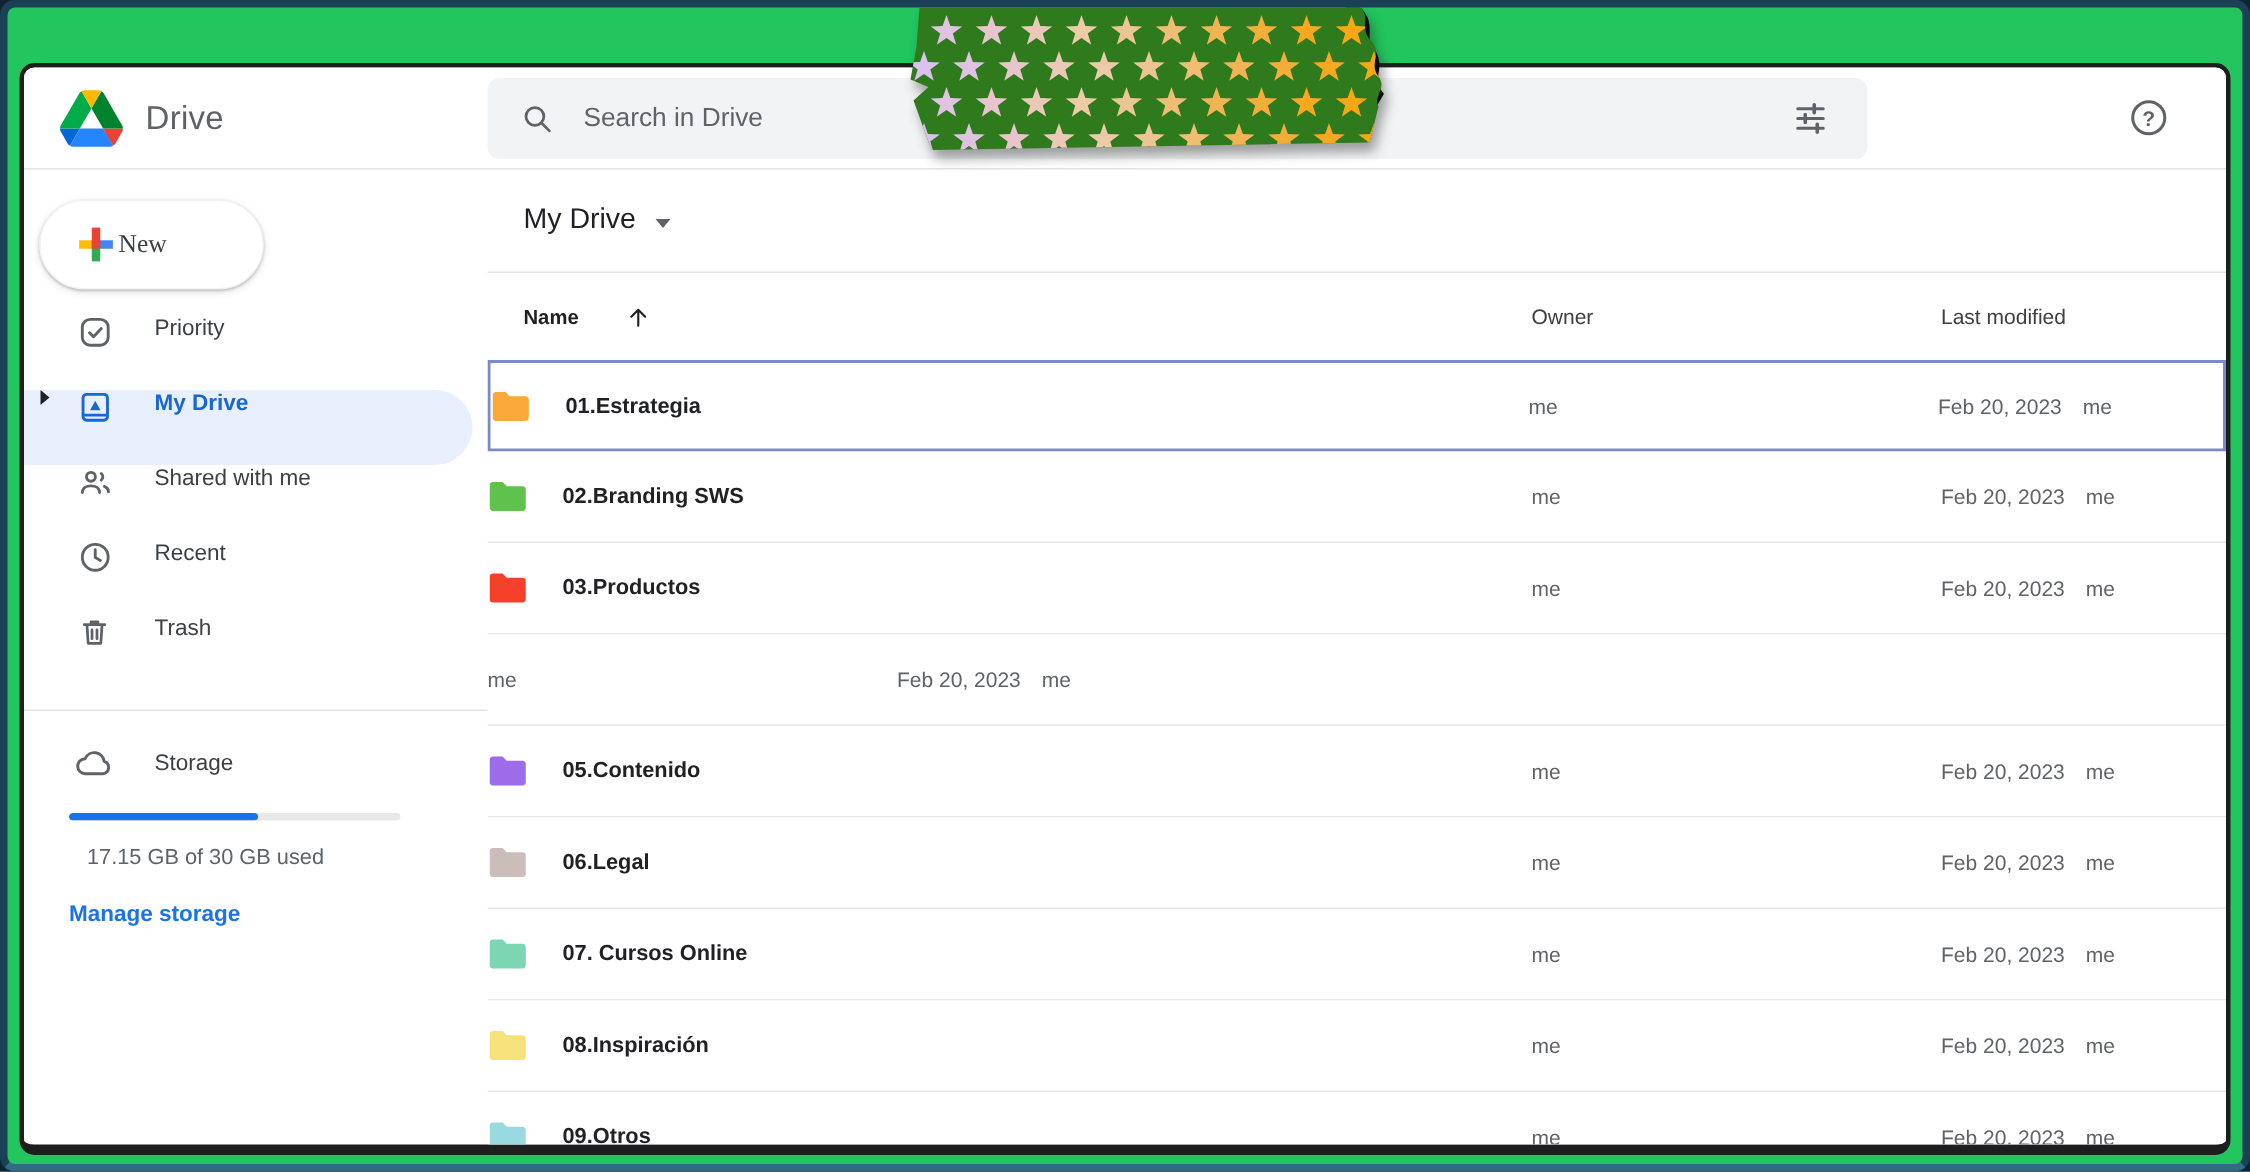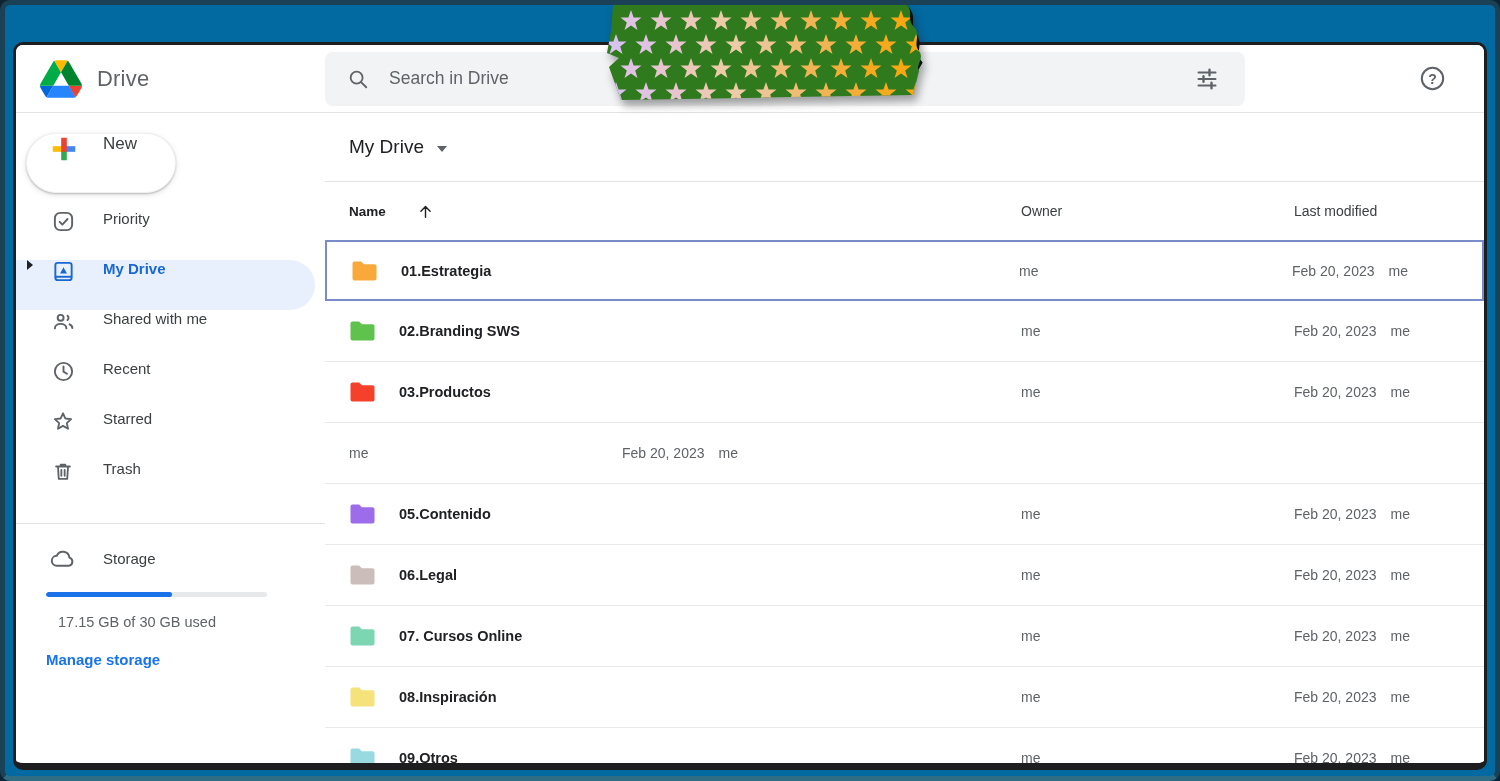--- a/index.html
+++ b/index.html
@@ -1,38 +1,38 @@
 <!DOCTYPE html>
 <html><head>
 <meta charset="utf-8">
 <style>
   html,body{margin:0;padding:0;background:#0f2433;}
   *{box-sizing:border-box;}
-  .canvas{position:relative;width:1500px;height:781px;background:#0369a1;
+  .canvas{position:relative;width:1500px;height:781px;background:#22c55e;
     border:5px solid #1b4156;border-bottom-color:#2e6d84;border-radius:10px;
     overflow:hidden;font-family:"Liberation Sans",sans-serif;}
   
   .window{position:absolute;left:8px;top:37px;right:8px;bottom:6px;background:#fff;
     border:3px solid #1e1e20;border-bottom-width:7px;border-radius:10px;overflow:hidden;
     display:flex;flex-direction:column;}
   .hdr{height:68px;min-height:68px;display:flex;align-items:center;border-bottom:1px solid #e3e3e3;background:#fff;}
   .logo-area{width:309px;min-width:309px;display:flex;align-items:center;gap:15px;padding-left:24px;}
   .app-name{font-size:22px;color:#5f6368;letter-spacing:.2px;}
   .search-bar{width:920px;height:54px;background:#f1f3f4;border-radius:8px;display:flex;align-items:center;padding:0 18px 0 22px;}
   .search-input{flex:1;border:none;background:transparent;outline:none;font-size:17.5px;color:#202124;
     margin-left:18px;font-family:"Liberation Sans",sans-serif;}
   .search-input::placeholder{color:#5f6368;opacity:1;}
   .icon-btn{display:flex;align-items:center;justify-content:center;width:40px;height:40px;border-radius:50%;cursor:pointer;}
   .hdr-right{flex:1;display:flex;justify-content:flex-end;padding-right:32px;}
   
   .body-row{flex:1;display:flex;min-height:0;}
   .sidebar{width:309px;min-width:309px;position:relative;}
   .new-btn{margin:20px 0 0 10px;width:150px;height:60px;border-radius:30px;background:#fff;
     border:1px solid #f1f1f1;box-shadow:0 1px 2px rgba(0,0,0,.22),0 2px 6px rgba(0,0,0,.10);
-    display:flex;align-items:flex-start;gap:24px;padding-left:22px;cursor:pointer;}
+    display:flex;align-items:center;padding-left:22px;cursor:pointer;font-family:Liberation Serif, serif;}
   .new-label{font-size:17px;color:#3c4043;}
   .nav{margin-top:17px;}
   .side-item{position:relative;height:50px;display:flex;padding-left:34px;
     margin-right:10px;border-radius:0 25px 25px 0;color:#3c4043;font-size:15px;cursor:pointer;}
   .side-item .expand{position:absolute;left:11px;width:0;height:0;border-left:6px solid #202124;
     border-top:5px solid transparent;border-bottom:5px solid transparent;}
   .side-item .s-icon{width:26px;display:flex;justify-content:center;margin-right:27px;color:#5f6368;}
   .side-item.selected{background:#e8f0fe;color:#1967d2;font-weight:bold;}
   .side-item.selected .s-icon{color:#1967d2;}
   .side-divider{height:1px;background:#e3e3e3;margin-top:13px;}
@@ -46,21 +46,21 @@
   .content{flex:1;display:flex;flex-direction:column;min-width:0;}
   .title-row{height:68px;min-height:68px;display:flex;align-items:center;gap:13px;padding-left:24px;}
   .page-title{font-size:19px;color:#202124;}
   .caret{width:0;height:0;border-left:5.5px solid transparent;border-right:5.5px solid transparent;border-top:6px solid #5f6368;margin-top:3px;cursor:pointer;}
   .divider{height:1px;background:#e3e3e3;}
   .thead{height:58px;min-height:58px;display:flex;align-items:center;padding-left:24px;color:#202124;font-size:13.5px;font-weight:bold;}
   .col-name{flex:1;display:flex;align-items:center;gap:31px;}
   .col-owner{width:273px;font-weight:normal;color:#3c4043;font-size:14px;}
   .col-modified{width:190px;font-weight:normal;color:#3c4043;font-size:14px;}
   .rows{flex:1;overflow:hidden;}
-  .row{height:61px;display:flex;align-items:center;padding-left:24px;border-bottom:1px solid #e8e8e8;cursor:pointer;background:#fff;}
+  .row{height:61px;display:flex;align-items:center;border-bottom:1px solid #e8e8e8;cursor:pointer;background:#fff;}
   .row.selected{border:2px solid #7a8bc9;}
   .cell-name{flex:1;display:flex;align-items:center;gap:23px;font-size:14.5px;color:#202124;font-weight:bold;min-width:0;}
   .cell-owner{width:273px;color:#5f6368;font-size:14px;}
   .cell-modified{width:190px;color:#5f6368;font-size:14px;display:flex;gap:14px;}
   
   .sticker{position:absolute;left:592px;top:0;width:332px;height:100px;z-index:50;pointer-events:none;}
   .sticker svg{filter:drop-shadow(3px 6px 4px rgba(30,30,30,.40));}
 </style>
 </head>
 <body>
@@ -158,28 +158,20 @@
               <span>Shared with me</span>
             </div>
             <div class="side-item">
               <span class="s-icon">
                 <svg width="23" height="23" viewBox="0 0 24 24" fill="none" stroke="currentColor" stroke-width="2" stroke-linecap="round">
                   <circle cx="12" cy="12" r="9"></circle>
                   <path d="M12 6.8v5.4l3.6 2.1"></path>
                 </svg>
               </span>
               <span>Recent</span>
-            </div>
-            <div class="side-item">
-              <span class="s-icon">
-                <svg width="24" height="23" viewBox="0 0 24 24" fill="none" stroke="currentColor" stroke-width="1.9" stroke-linejoin="round">
-                  <path d="M12 3.4l2.5 5.5 6 .65-4.5 4.1 1.25 5.95L12 16.6l-5.25 3 1.25-5.95-4.5-4.1 6-.65z"></path>
-                </svg>
-              </span>
-              <span>Starred</span>
             </div>
             <div class="side-item">
               <span class="s-icon">
                 <svg width="22" height="23" viewBox="0 0 24 24" fill="none" stroke="currentColor" stroke-width="2" stroke-linecap="round" stroke-linejoin="round">
                   <path d="M4.5 6.5h15M9.5 6.5v-2h5v2M6.5 6.5l.9 13.5h9.2l.9-13.5"></path>
                   <path d="M10.2 10.3v6.4M13.8 10.3v6.4"></path>
                 </svg>
               </span>
               <span>Trash</span>
             </div>

